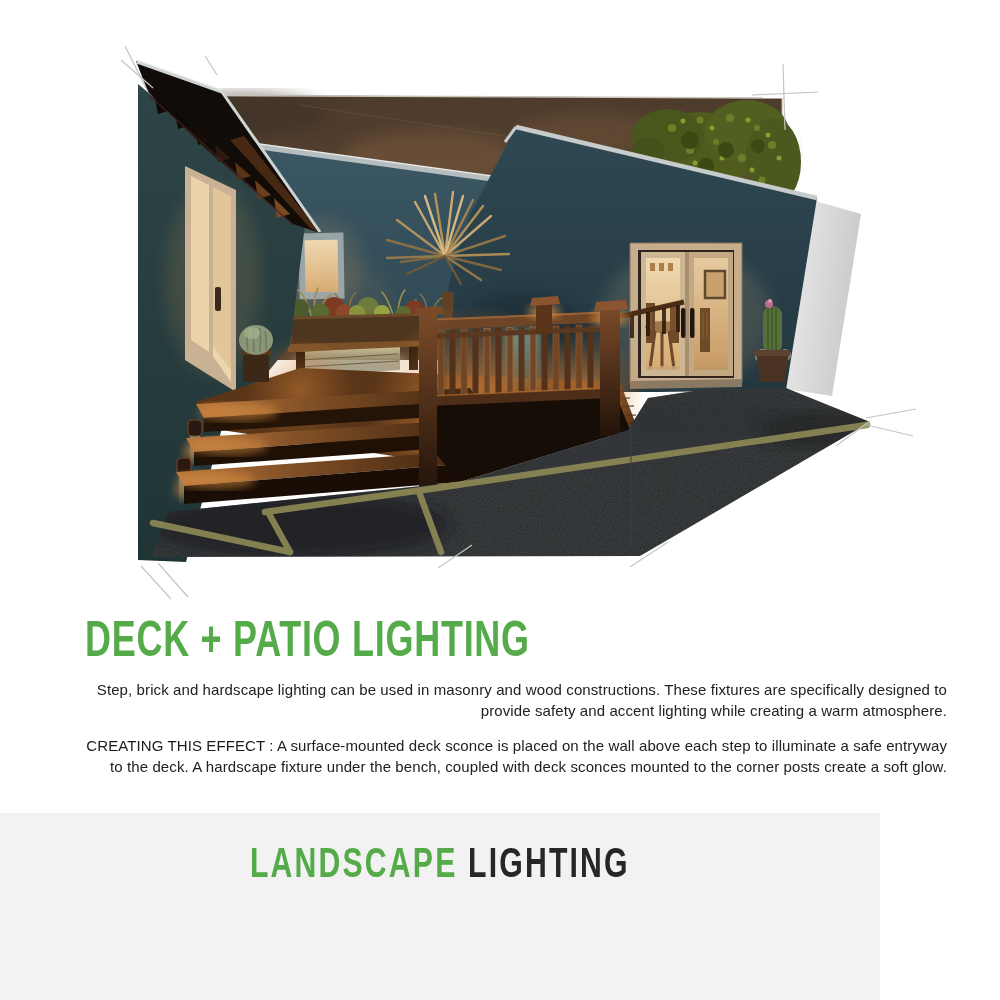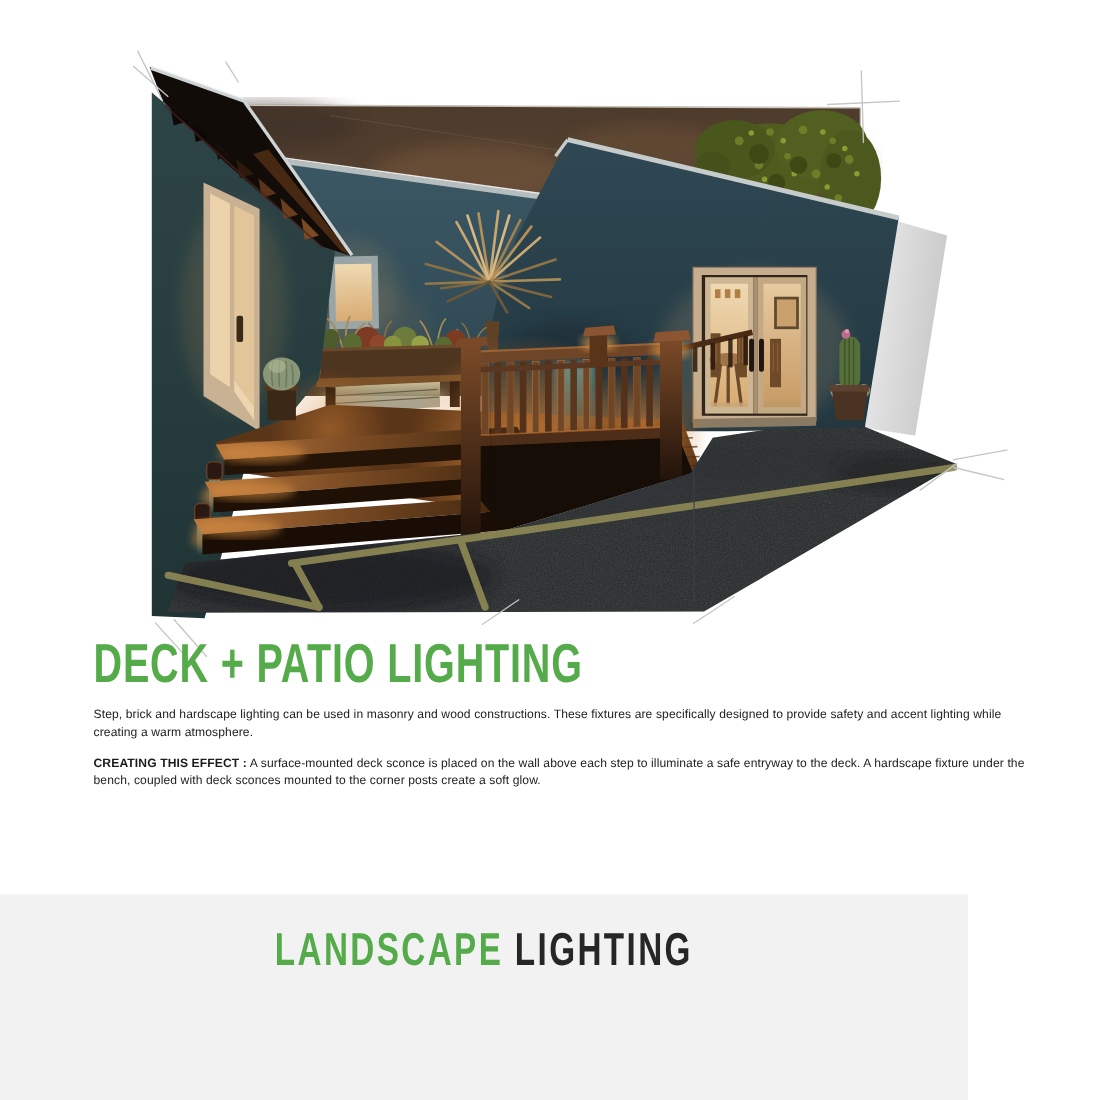--- a/index.html
+++ b/index.html
@@ -1,23 +1,23 @@
 <!DOCTYPE html>
 <html><head>
 <meta charset="utf-8">
 <style>
   html,body{margin:0;padding:0;background:#ffffff;width:1000px;height:1000px;overflow:hidden;
     font-family:"Liberation Sans",sans-serif;}
   .page{position:relative;width:1000px;height:1000px;background:#fff;}
   .scene{position:absolute;left:0;top:0;width:1000px;height:600px;}
-  .content{position:absolute;left:85px;top:572px;width:862px;color:#222;}
+  .content{position:absolute;left:85px;top:608px;width:862px;color:#222;}
   .headline{margin:6px 0 15px 0;font-weight:bold;font-size:50px;line-height:1;color:#55ab4a;}
   .cond{display:inline-block;transform:scaleX(0.72);transform-origin:left center;white-space:nowrap;letter-spacing:1px;}
-  .para{font-size:11px;line-height:1.42;letter-spacing:0.1px;margin:0 0 13px 0;color:#212121;}
-  .para strong{font-weight:bold;color:#1b1b1b;}
+  .para{font-size:15px;line-height:1.42;letter-spacing:0.1px;margin:0 0 13px 0;color:#212121;text-align:right;}
+  .para strong{font-weight:normal;color:#1b1b1b;}
   .footer{position:absolute;left:0;top:813px;width:880px;height:187px;background:#f2f2f2;text-align:center;}
   .brand-line1{margin-top:29px;font-weight:bold;font-size:42px;line-height:1;color:#262626;}
   .brand-line1 .cond2{display:inline-block;transform:scaleX(0.72);transform-origin:center;white-space:nowrap;letter-spacing:3px;}
   .brand-green{color:#55ab4a;}
   .brand-line2{margin-top:4px;font-weight:bold;font-size:76px;line-height:1;color:#1c1c1c;}
   .brand-line2 .cond3{display:inline-block;transform:scaleX(0.68);transform-origin:center;white-space:nowrap;letter-spacing:8px;}
 </style>
 </head>
 <body>
 

